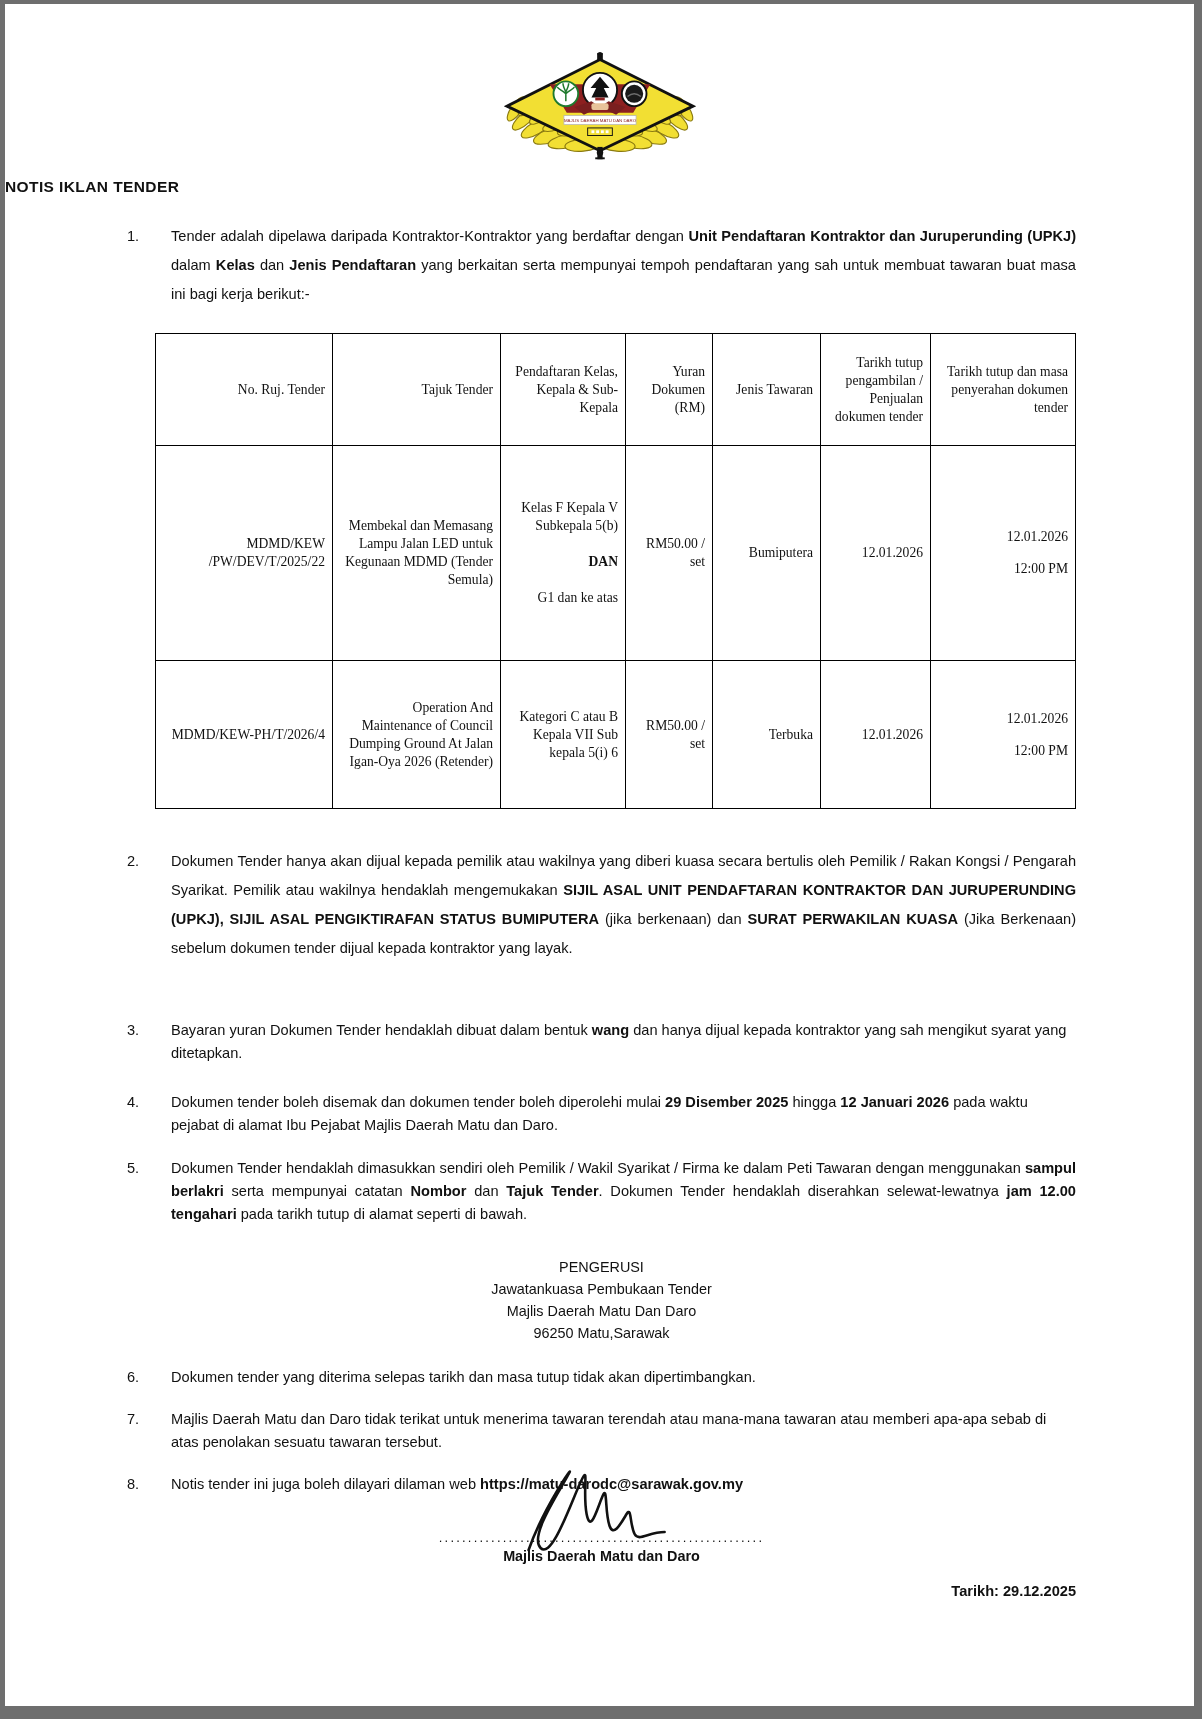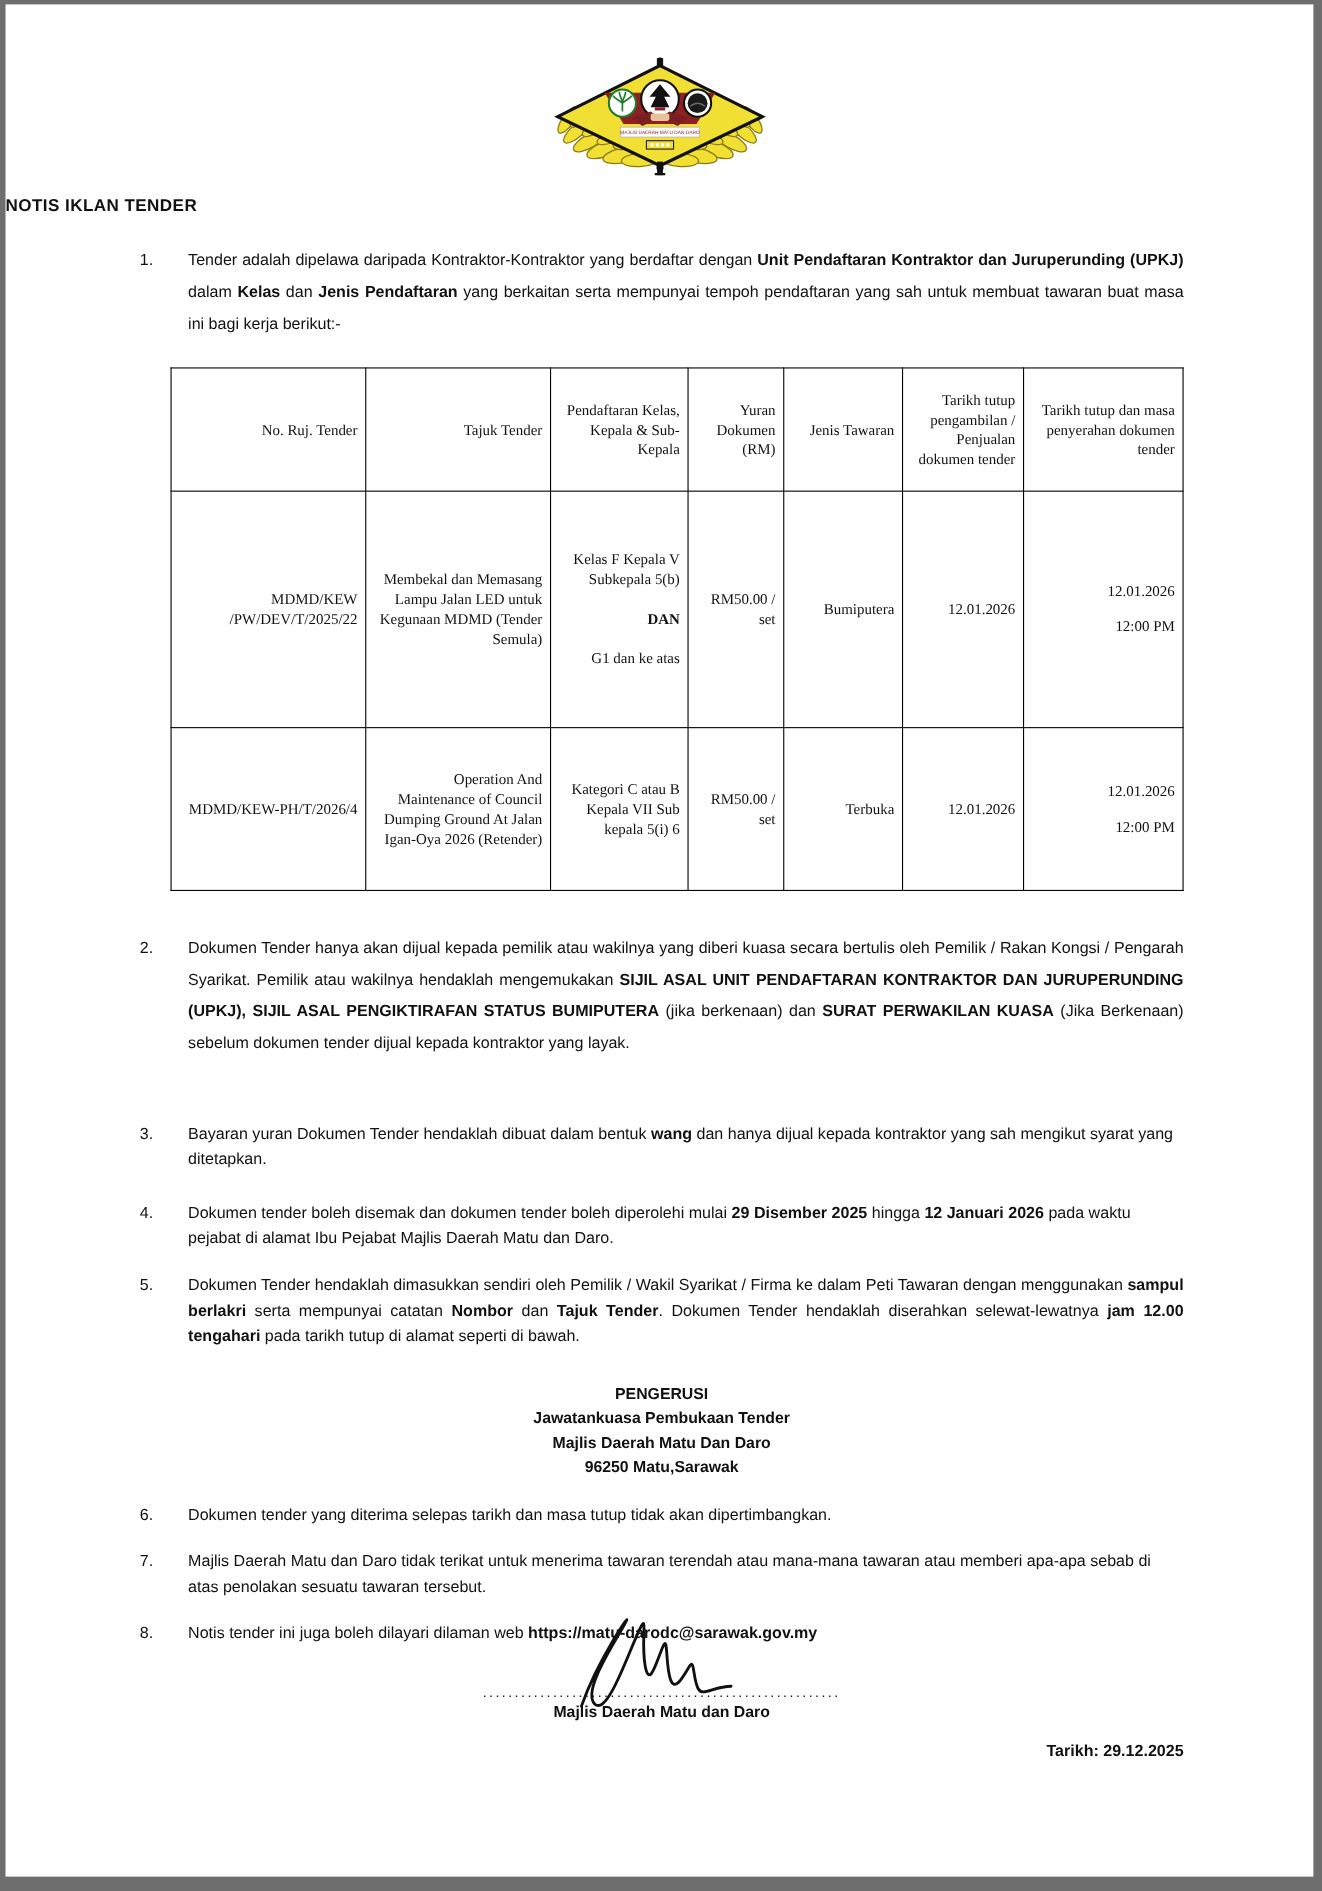--- a/index.html
+++ b/index.html
@@ -21,21 +21,21 @@
   table.tender{border-collapse:collapse;margin:24px 0 0 28px;width:920px;table-layout:fixed;
                font-size:13.6px;line-height:18px;}
   table.tender th,table.tender td{border:1.6px solid #000;text-align:right;vertical-align:middle;
                padding:6px 7px;font-weight:normal;word-wrap:break-word;font-family:Liberation Serif, serif;}
   table.tender thead tr{height:112px;}
   table.tender tr.r1{height:215px;}
   table.tender tr.r2{height:148px;}
   .cell-blocks .blk + .blk{margin-top:18px;}
   .cell-blocks.tight .blk + .blk{margin-top:14px;}
 
-  .address{margin-top:30px;text-align:center;font-weight:bold;font-size:14.4px;line-height:22px;}
+  .address{margin-top:30px;text-align:center;font-weight:normal;font-size:14.4px;line-height:22px;}
 
   .sig-block{position:relative;margin-top:34px;text-align:center;font-size:14.4px;}
   .sig-svg{position:absolute;left:50%;transform:translateX(-58%);top:-78px;pointer-events:none;}
   .sig-dots{font-size:13px;letter-spacing:2.2px;white-space:nowrap;}
   .sig-name,.sig-role,.sig-org{font-weight:bold;line-height:22px;}
 
   .footer-date{margin:16px 0 0 12px;font-weight:bold;font-size:14.6px;text-align:right;}
 </style>
 </head>
 <body>

